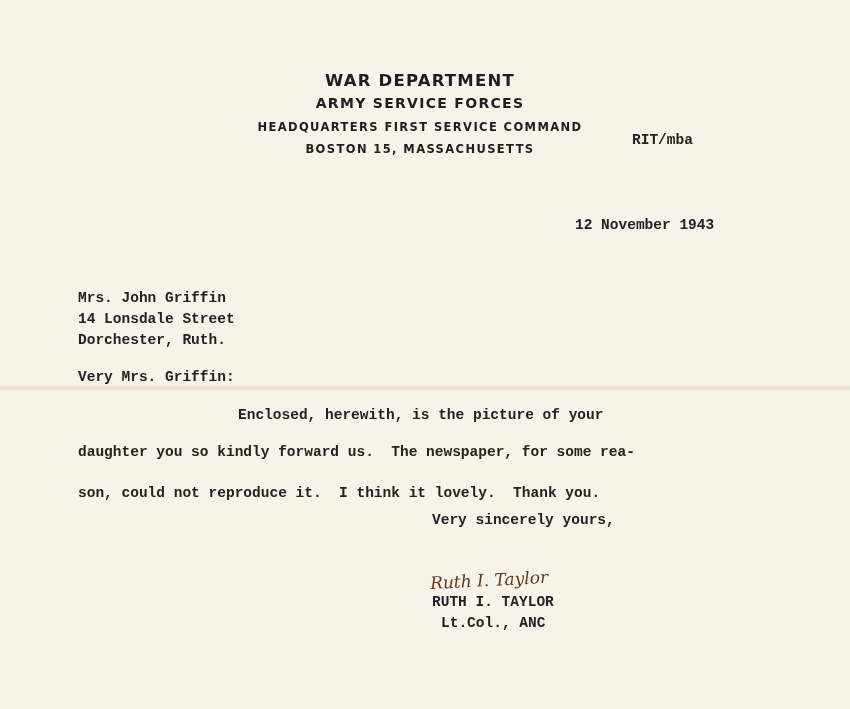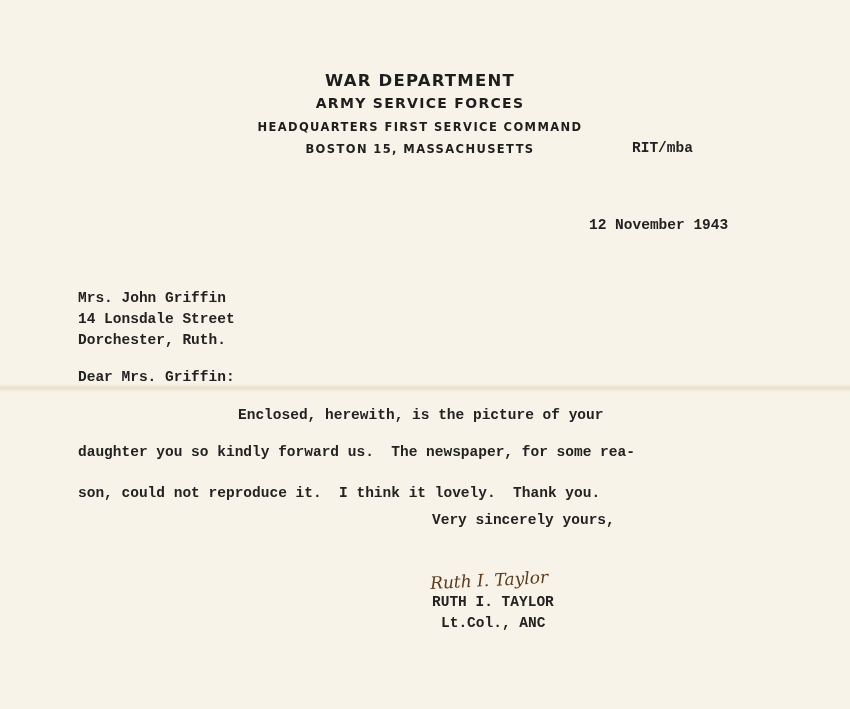--- a/index.html
+++ b/index.html
@@ -38,28 +38,28 @@
 <body>
 
 <div class="paper">
   <div class="fold"></div>
 
   <div class="lh lh1">WAR DEPARTMENT</div>
   <div class="lh lh2">ARMY SERVICE FORCES</div>
   <div class="lh lh3">HEADQUARTERS FIRST SERVICE COMMAND</div>
   <div class="lh lh4">BOSTON 15, MASSACHUSETTS</div>
 
-  <div class="tw" style="left:632px; top:140px;">RIT/mba</div>
-  <div class="tw" style="left:589px; top:217px;">12 November 1943</div>
+  <div class="tw" style="left:632px; top:132px;">RIT/mba</div>
+  <div class="tw" style="left:575px; top:217px;">12 November 1943</div>
 
   <div class="tw" style="left:78px; top:290px;">Mrs. John Griffin</div>
   <div class="tw" style="left:78px; top:311px;">14 Lonsdale Street</div>
   <div class="tw" style="left:78px; top:332px;">Dorchester, Ruth.</div>
 
-  <div class="tw" style="left:78px; top:369px;">Dear Mrs. Griffin:</div>
+  <div class="tw" style="left:78px; top:369px;">Very Mrs. Griffin:</div>
 
   <div class="tw" style="left:238px; top:407px;">Enclosed, herewith, is the picture of your</div>
   <div class="tw" style="left:78px; top:444px;">daughter you so kindly forward us.  The newspaper, for some rea-</div>
   <div class="tw" style="left:78px; top:485px;">son, could not reproduce it.  I think it lovely.  Thank you.</div>
 
   <div class="tw" style="left:432px; top:512px;">Very sincerely yours,</div>
 
   <div class="sig">Ruth I. Taylor</div>
   <div class="tw" style="left:432px; top:594px;">RUTH I. TAYLOR</div>
   <div class="tw" style="left:441px; top:615px;">Lt.Col., ANC</div>

